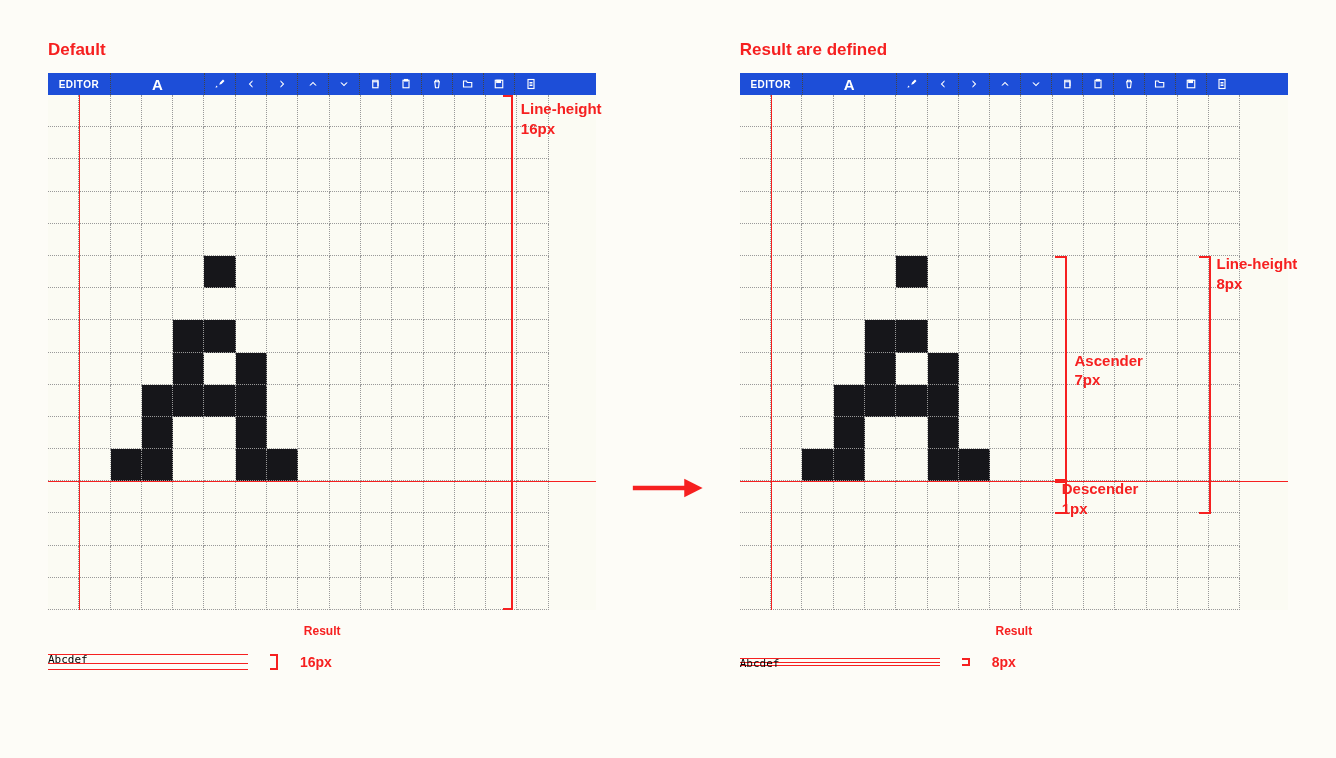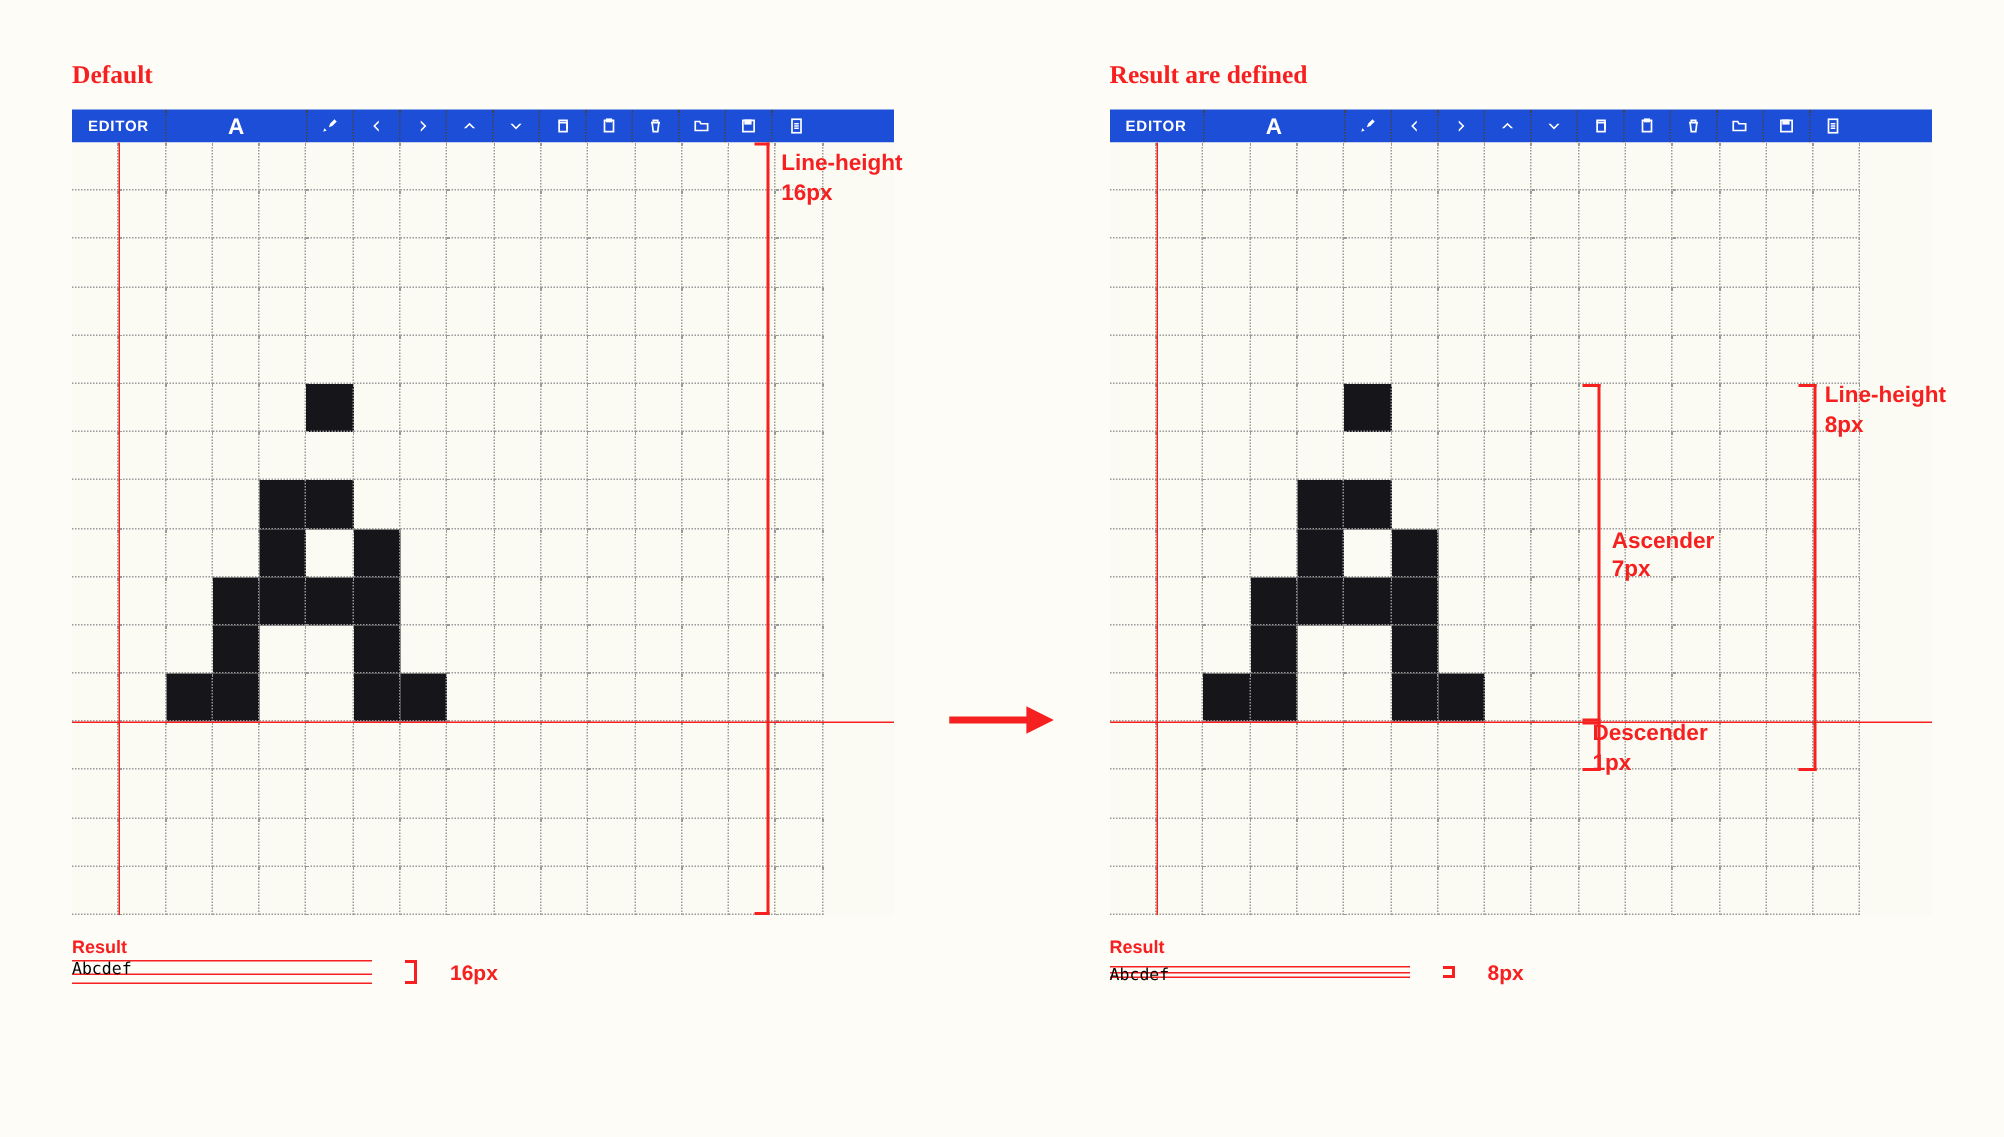--- a/index.html
+++ b/index.html
@@ -17,21 +17,20 @@
 }
 .panel {
   width: 560px;
   position: relative;
 }
 .panel-title {
   color: #f62020;
   font-weight: bold;
   font-size: 17px;
   margin-bottom: 13px;
-  font-family: Liberation Serif, serif;
 }
 .toolbar {
   display: flex;
   background: #1d4ed8;
   height: 22px;
 }
 .toolbar-cell {
   border-right: 1px dotted #444;
   display: flex;
   align-items: center;
@@ -104,21 +103,22 @@
   align-self: center;
   margin-top: 270px;
 }
 .result-section {
   margin-top: 14px;
 }
 .result-label {
   color: #f62020;
   font-size: 12px;
   font-weight: bold;
-  margin-bottom: 2px;
+  margin-bottom: 16px;
+  text-align: center;
 }
 .result-row {
   display: flex;
   align-items: center;
   gap: 22px;
 }
 .result-box {
   position: relative;
 }
 .result-line-h {

